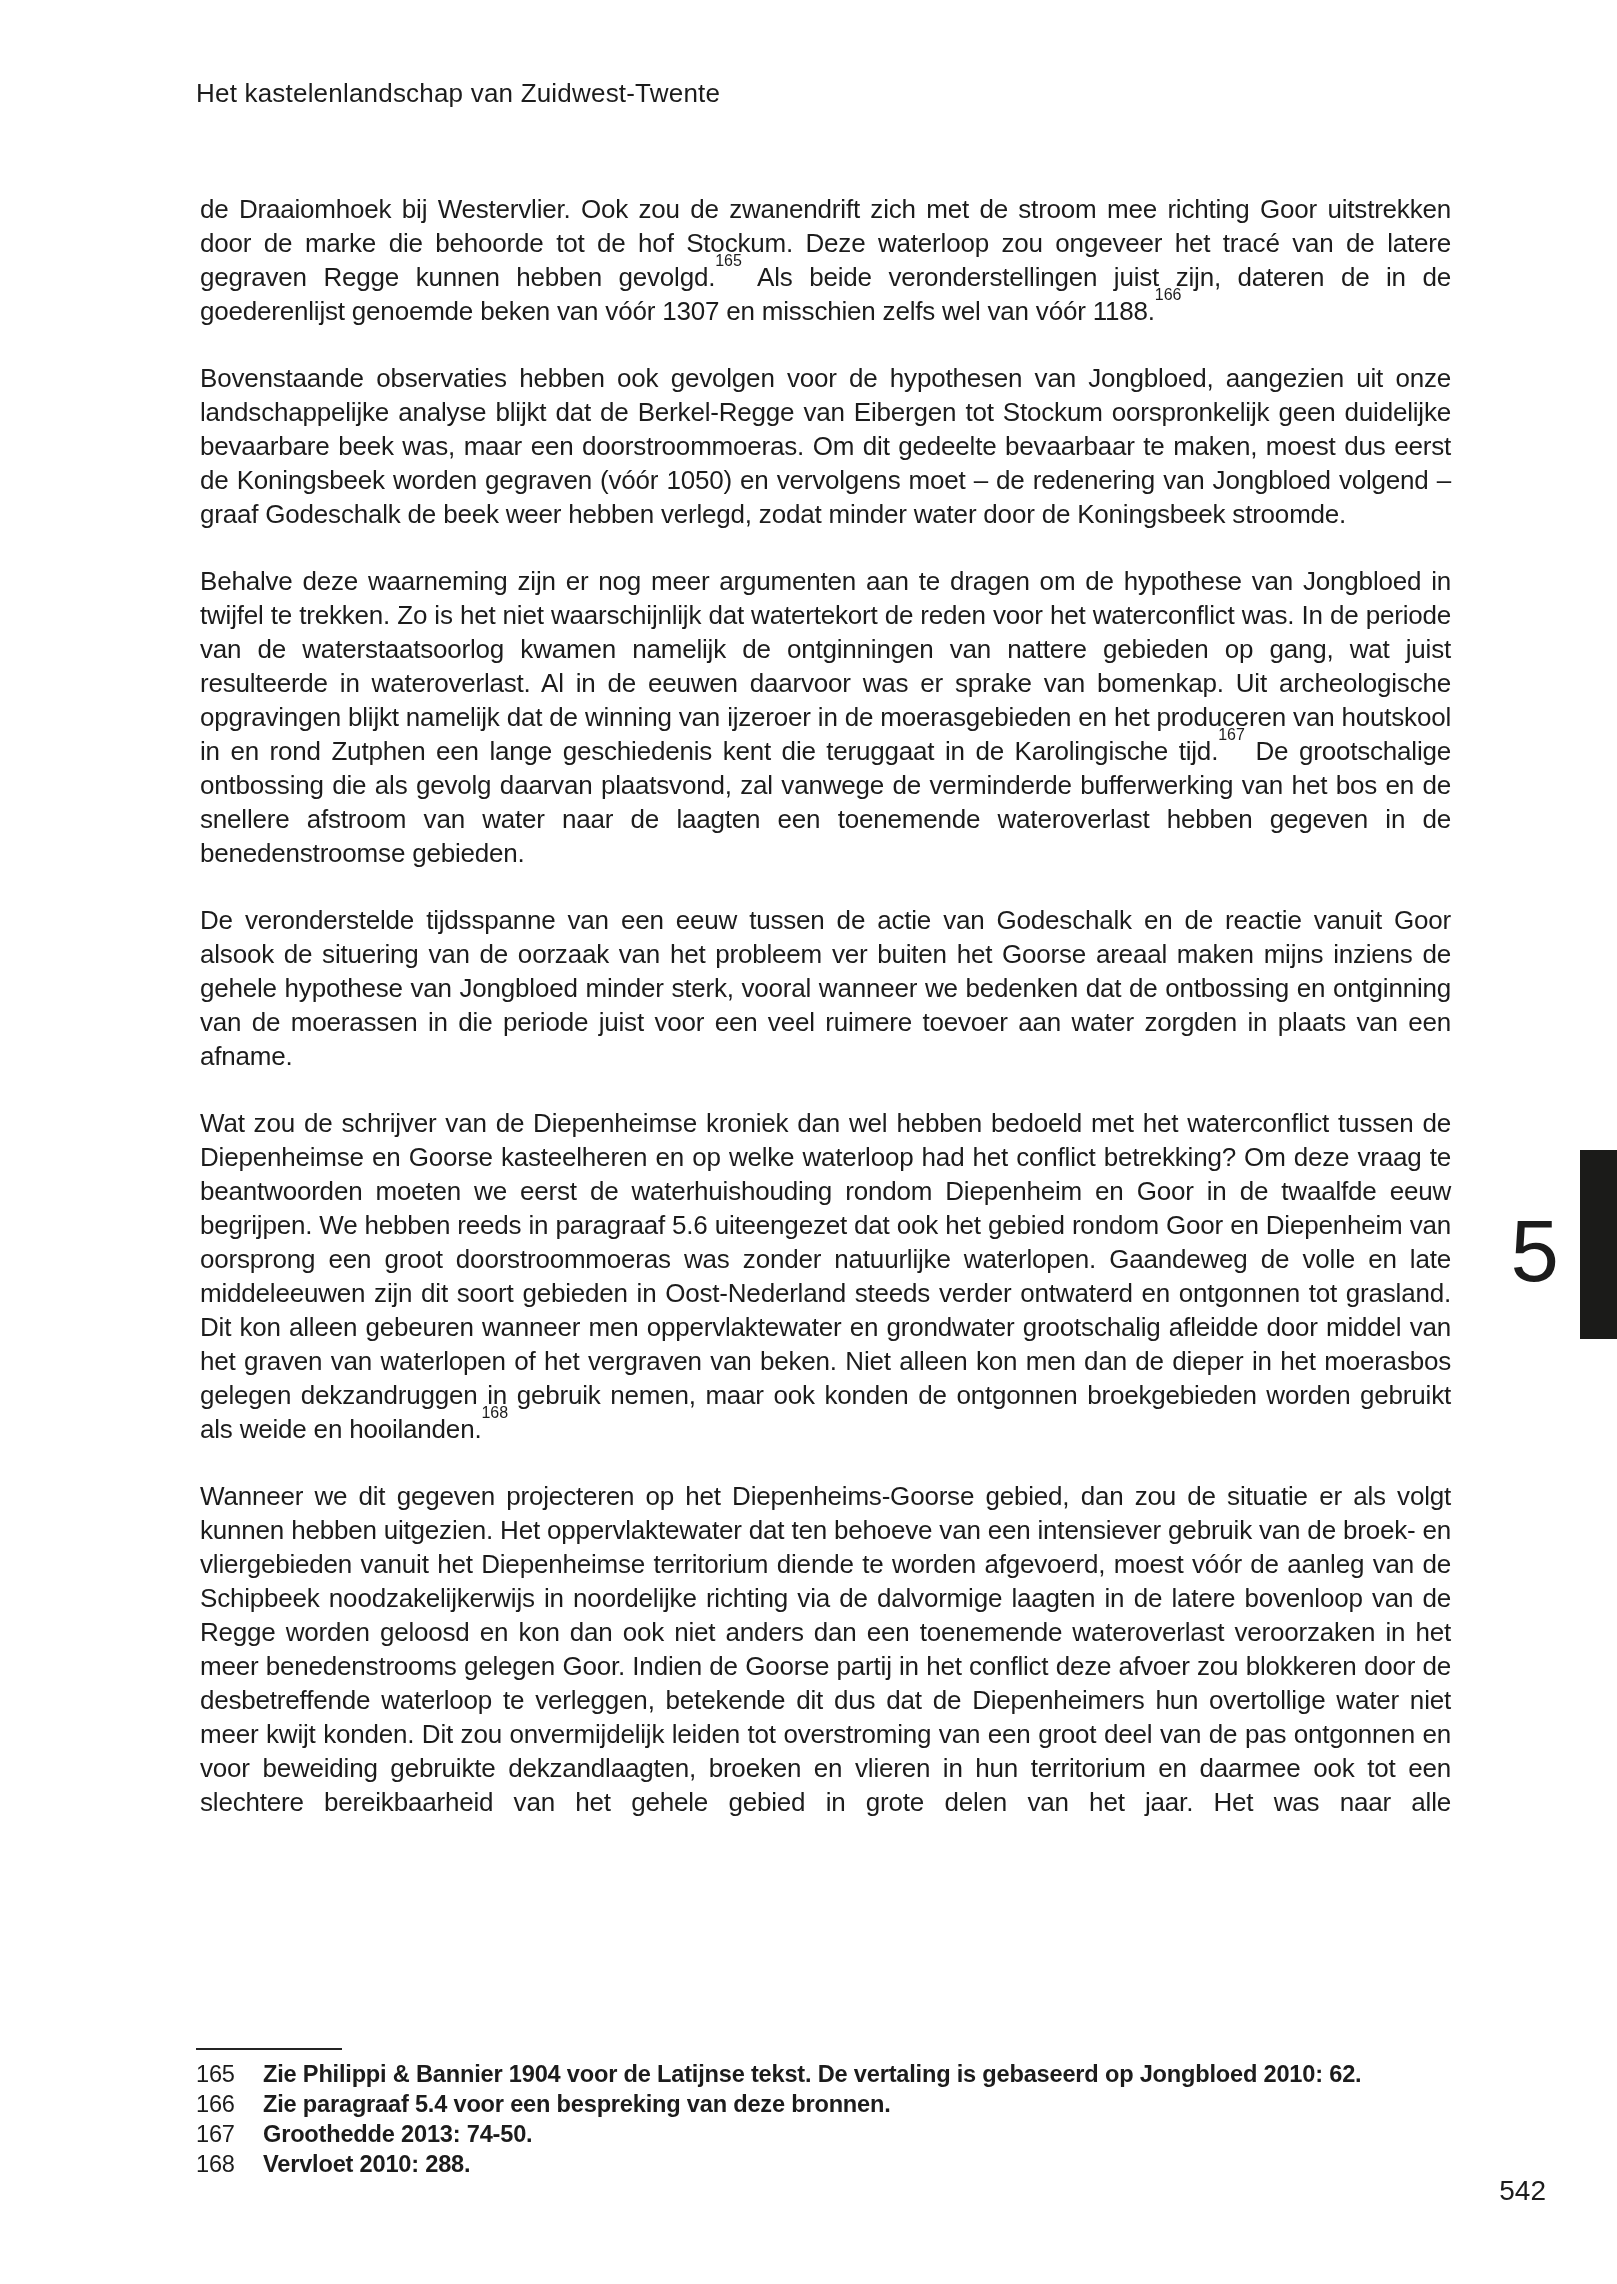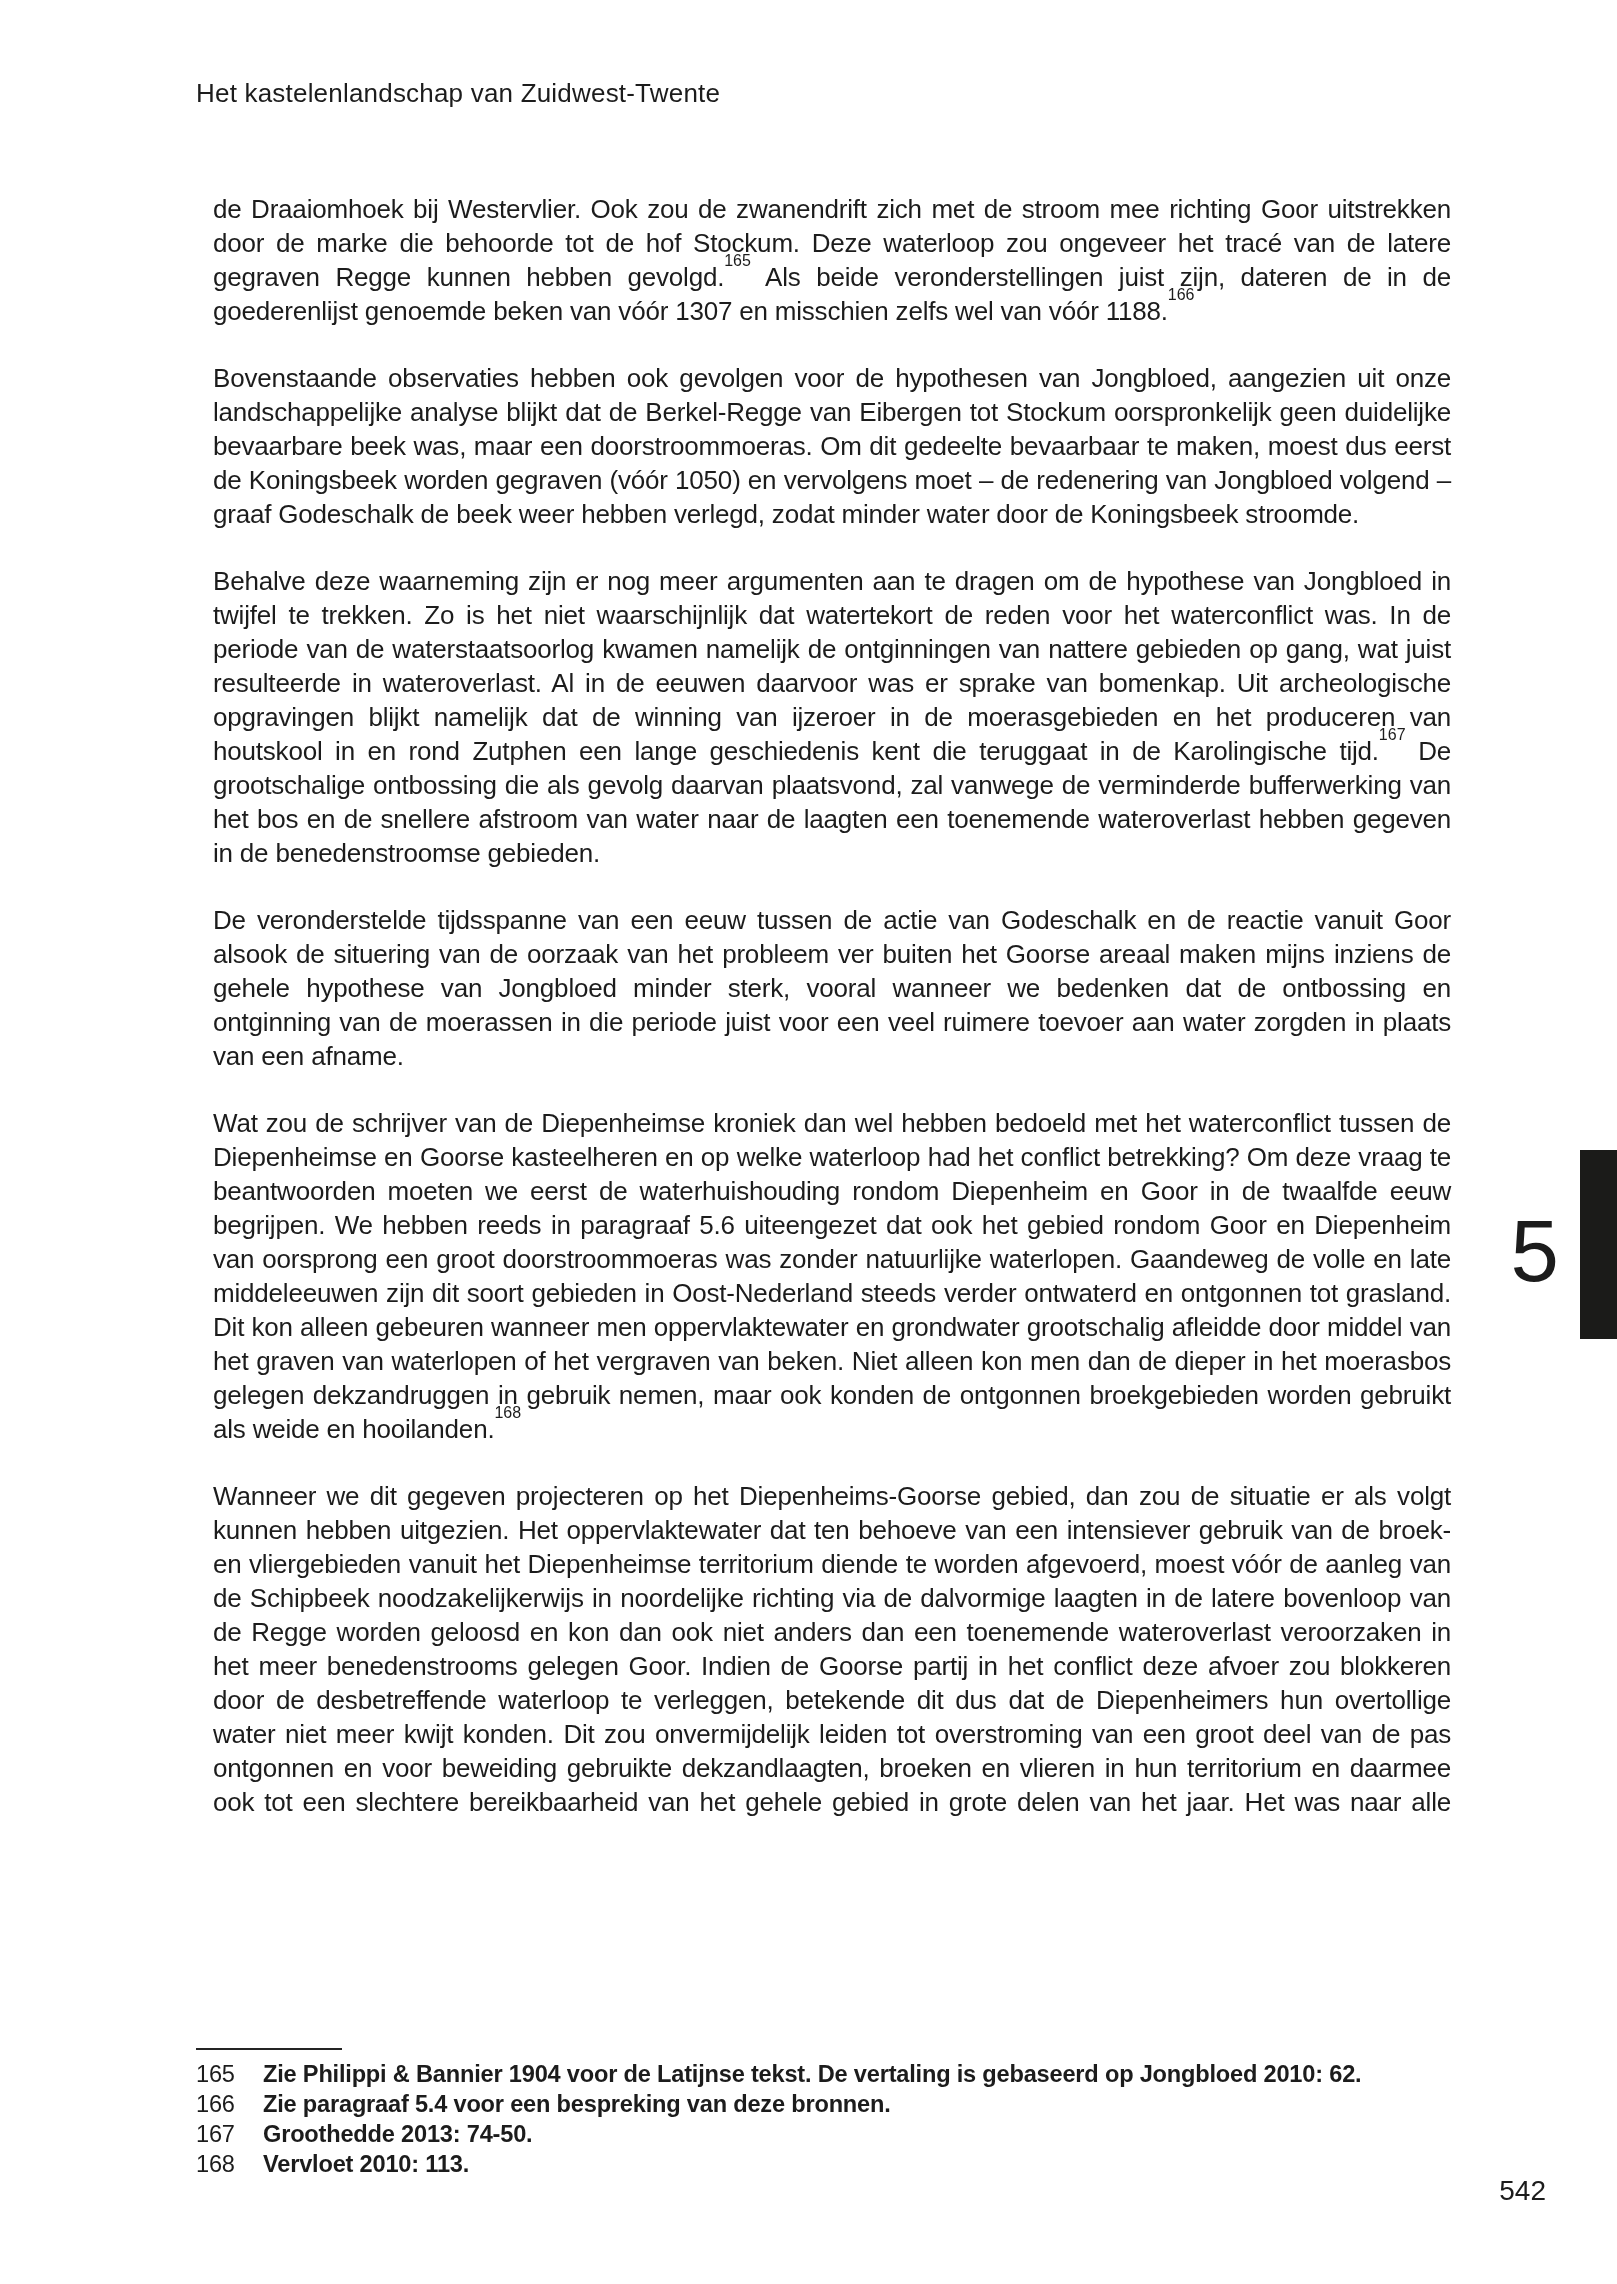--- a/index.html
+++ b/index.html
@@ -22,21 +22,21 @@
     font-size:26px;line-height:29px;
     letter-spacing:0.2px;
   }
   .body-text{
     position:absolute;top:192px;left:196px;width:1255px;
     font-size:26px;line-height:34px;
     letter-spacing:-0.2px;
     text-align:justify;
     text-justify:inter-word;
   }
-  .body-text p{margin:0 0 33px 17px;}
+  .body-text p{margin:0 0 33px 4px;}
   .body-text p.continued{text-align-last:justify;}
   sup.fnref{
     font-size:16px;
     line-height:0;
     position:relative;top:-10px;
     letter-spacing:0;
   }
   .chapter-number{
     position:absolute;top:1207px;right:59px;
     font-size:87px;line-height:87px;
@@ -98,21 +98,21 @@
         <div class="fn">
           <span class="fn-num">166</span>
           <span class="fn-text">Zie paragraaf 5.4 voor een bespreking van deze bronnen.</span>
         </div>
         <div class="fn">
           <span class="fn-num">167</span>
           <span class="fn-text">Groothedde 2013: 74-50.</span>
         </div>
         <div class="fn">
           <span class="fn-num">168</span>
-          <span class="fn-text">Vervloet 2010: 113.</span>
+          <span class="fn-text">Vervloet 2010: 288.</span>
         </div>
       </div>
   </footer>
 
   <div class="page-number">542</div>
 
 </div>
 
 
 </body></html>

